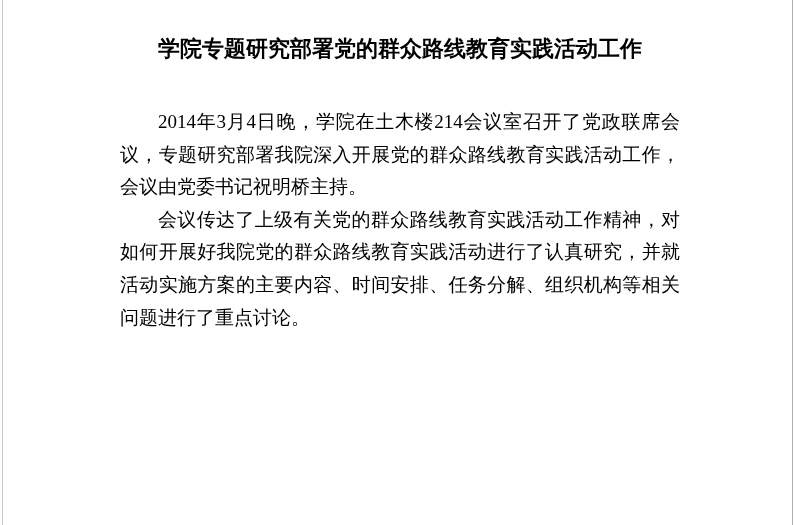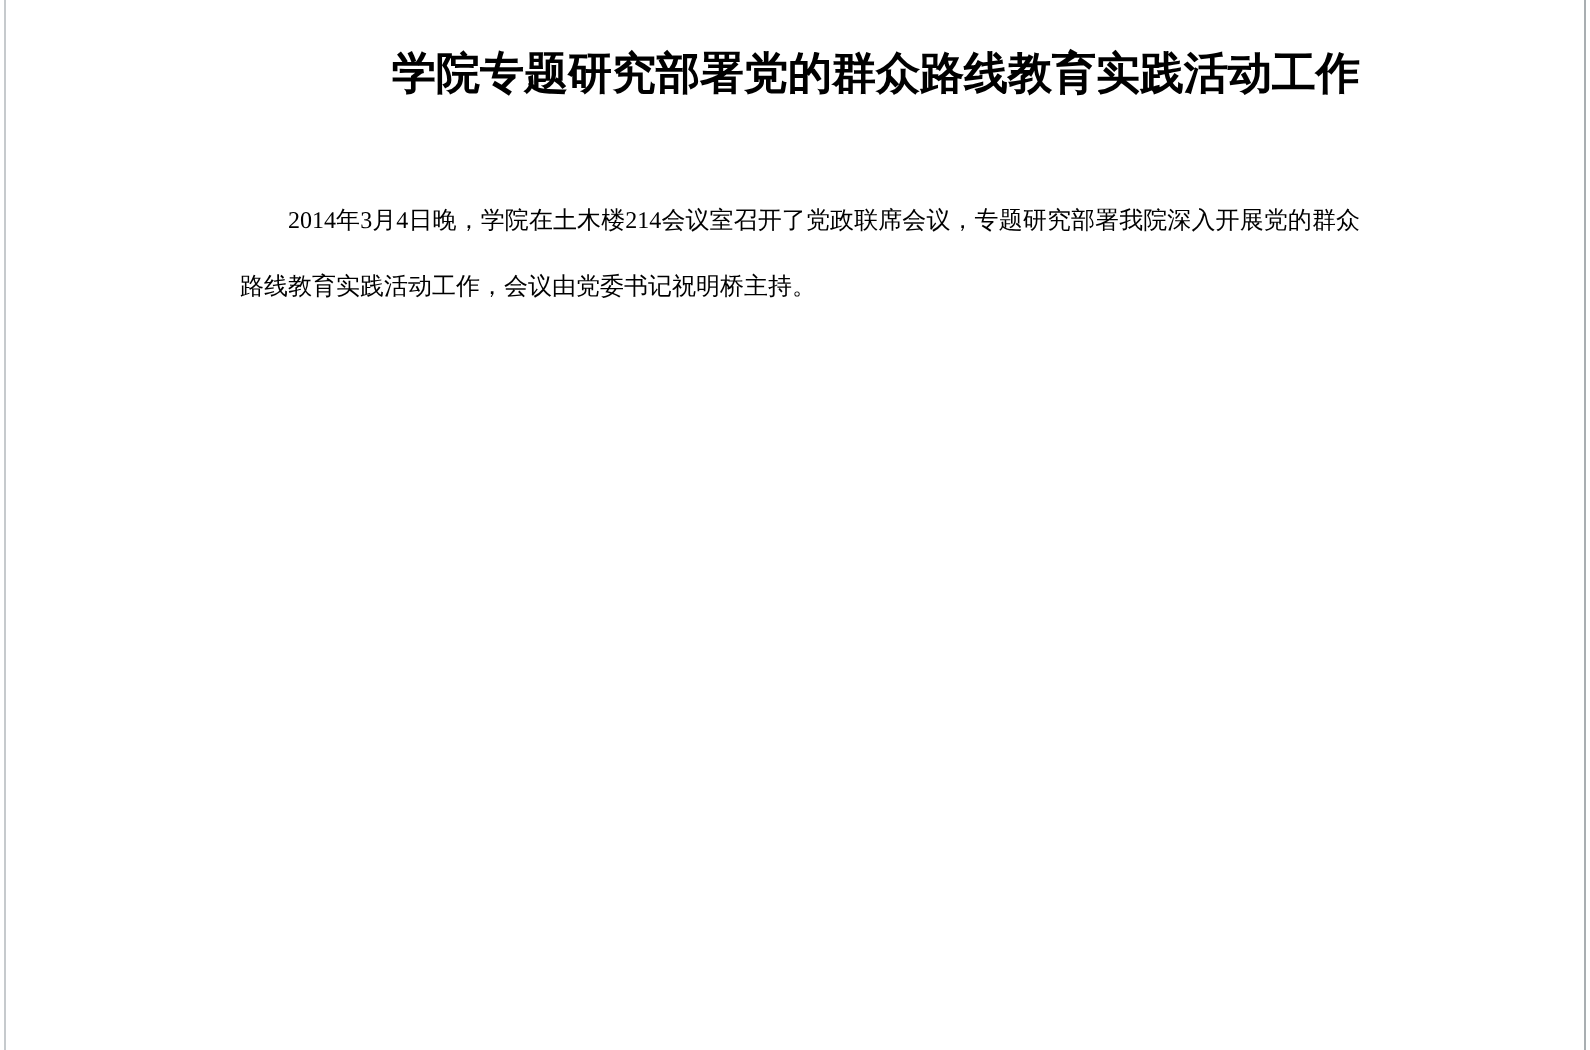--- a/index.html
+++ b/index.html
@@ -31,42 +31,43 @@
   }
   .edge-left  { left: 2px;  background: #c6cacd; }
   .edge-right { left: 792px; background: #a9aeb1; }
   .content {
     position: absolute;
     left: 120px;
     top: 0;
     width: 560px;
   }
   .title {
-    margin: 4px 0 42px 0;
+    margin: 16px 0 42px 0;
     padding-top: 18px;
     font-size: 22px;
     line-height: 30px;
     font-weight: bold;
-    text-align: right;
+    text-align: center;
     letter-spacing: 0px;
     white-space: nowrap;
   }
   .para {
     margin: 0;
-    font-size: 12px;
+    font-size: 19px;
     line-height: 32.6px;
     text-align: justify;
     text-justify: inter-ideograph;
     text-indent: 2em;
     word-break: break-all;
   }
 </style>
 </head>
 <body>
 
 <div class="page">
   <div class="edge edge-left"></div>
   <div class="edge edge-right"></div>
   <div class="content">
     <h1 class="title">学院专题研究部署党的群众路线教育实践活动工作</h1>
     <p class="para">2014年3月4日晚，学院在土木楼214会议室召开了党政联席会议，专题研究部署我院深入开展党的群众路线教育实践活动工作，会议由党委书记祝明桥主持。</p>
+    <p class="para">会议传达了上级有关党的群众路线教育实践活动工作精神，对如何开展好我院党的群众路线教育实践活动进行了认真研究，并就活动实施方案的主要内容、时间安排、任务分解、组织机构等相关问题进行了重点讨论。</p>
   </div>
 </div>
 
 </body></html>

